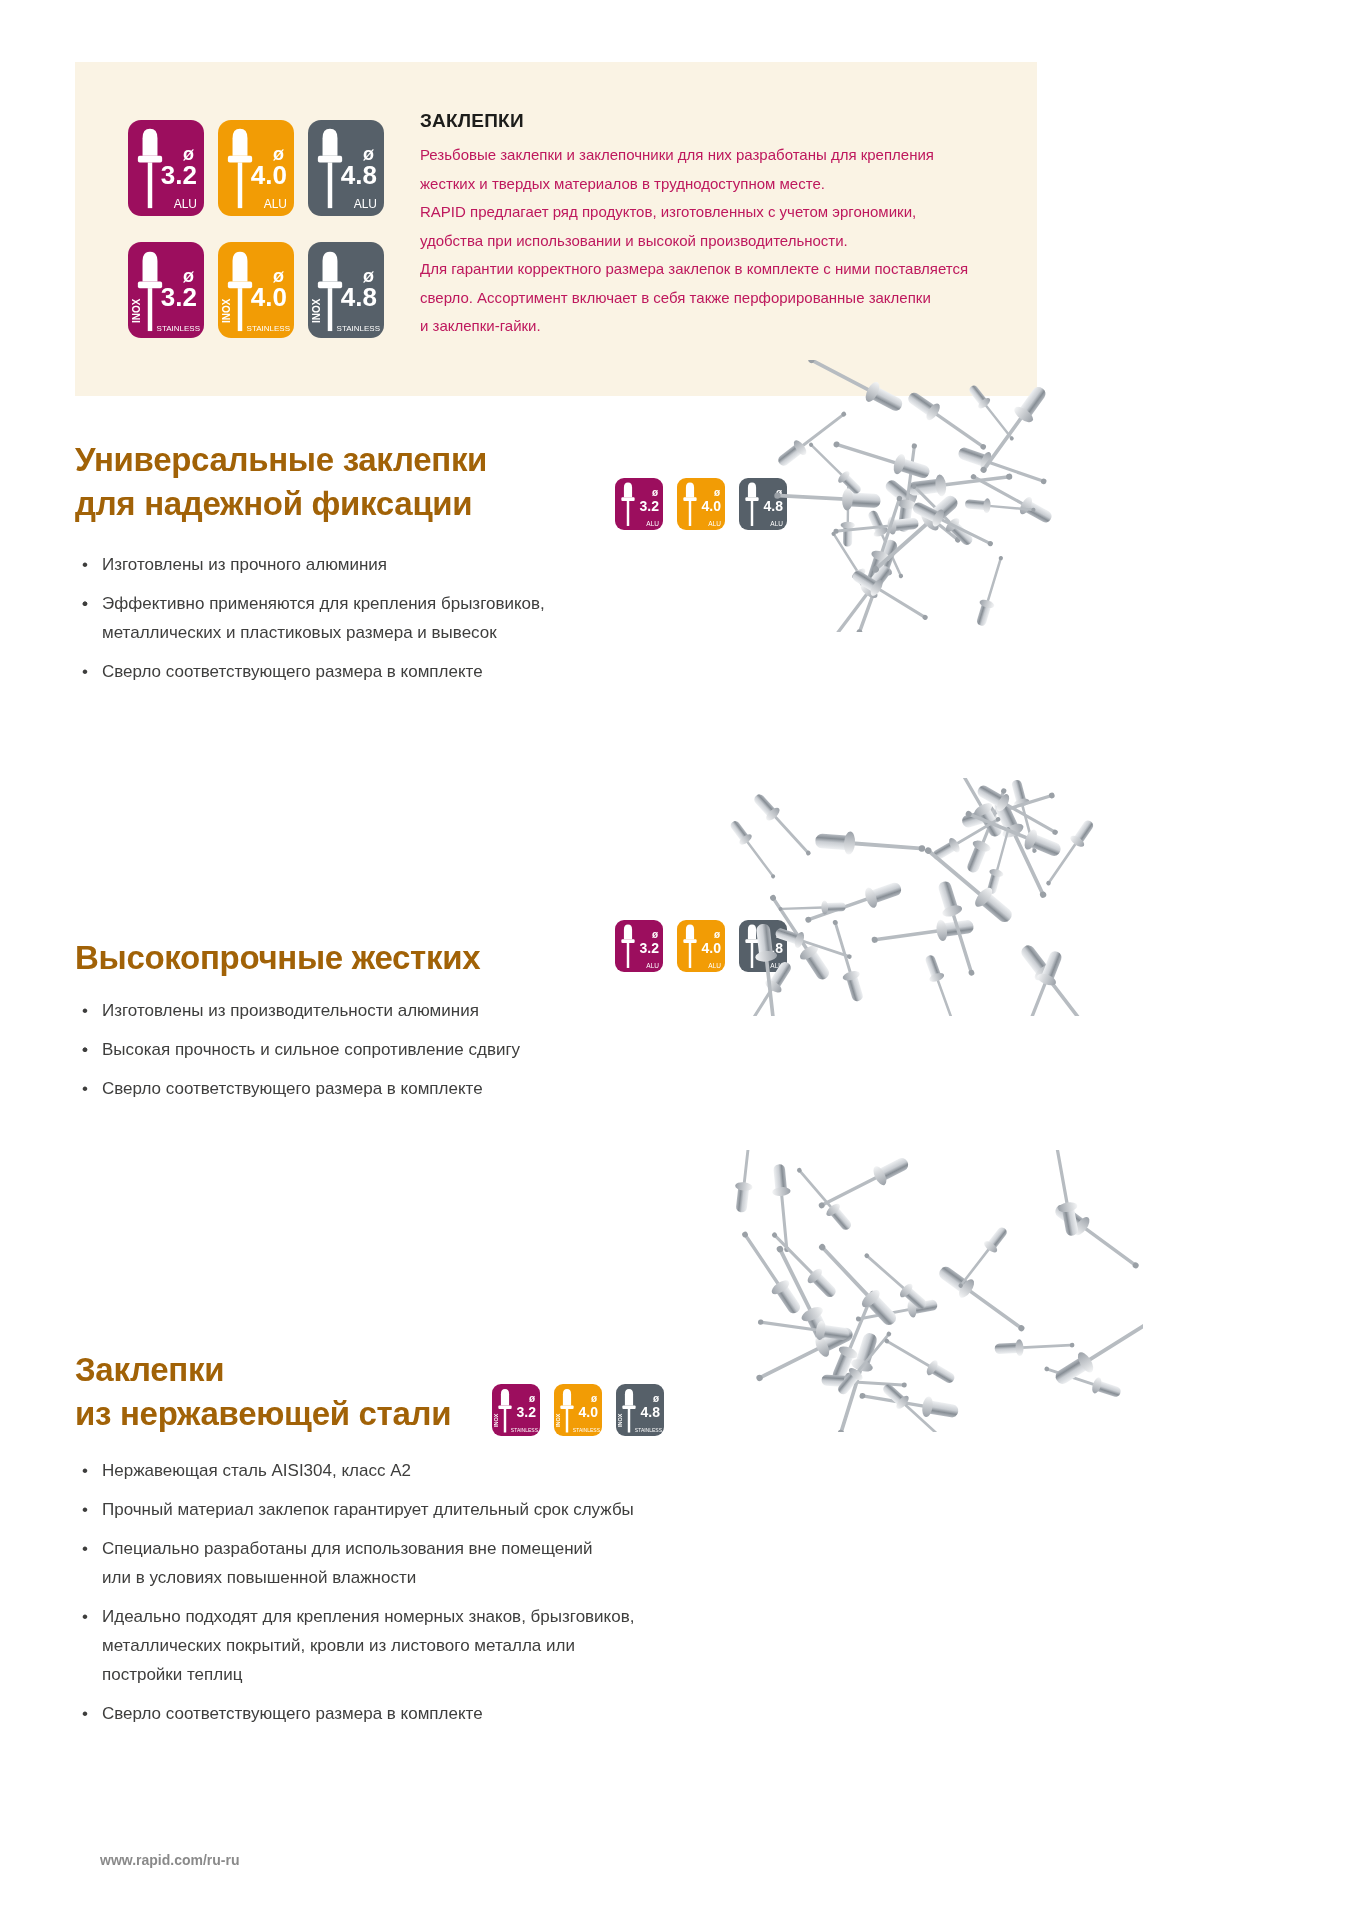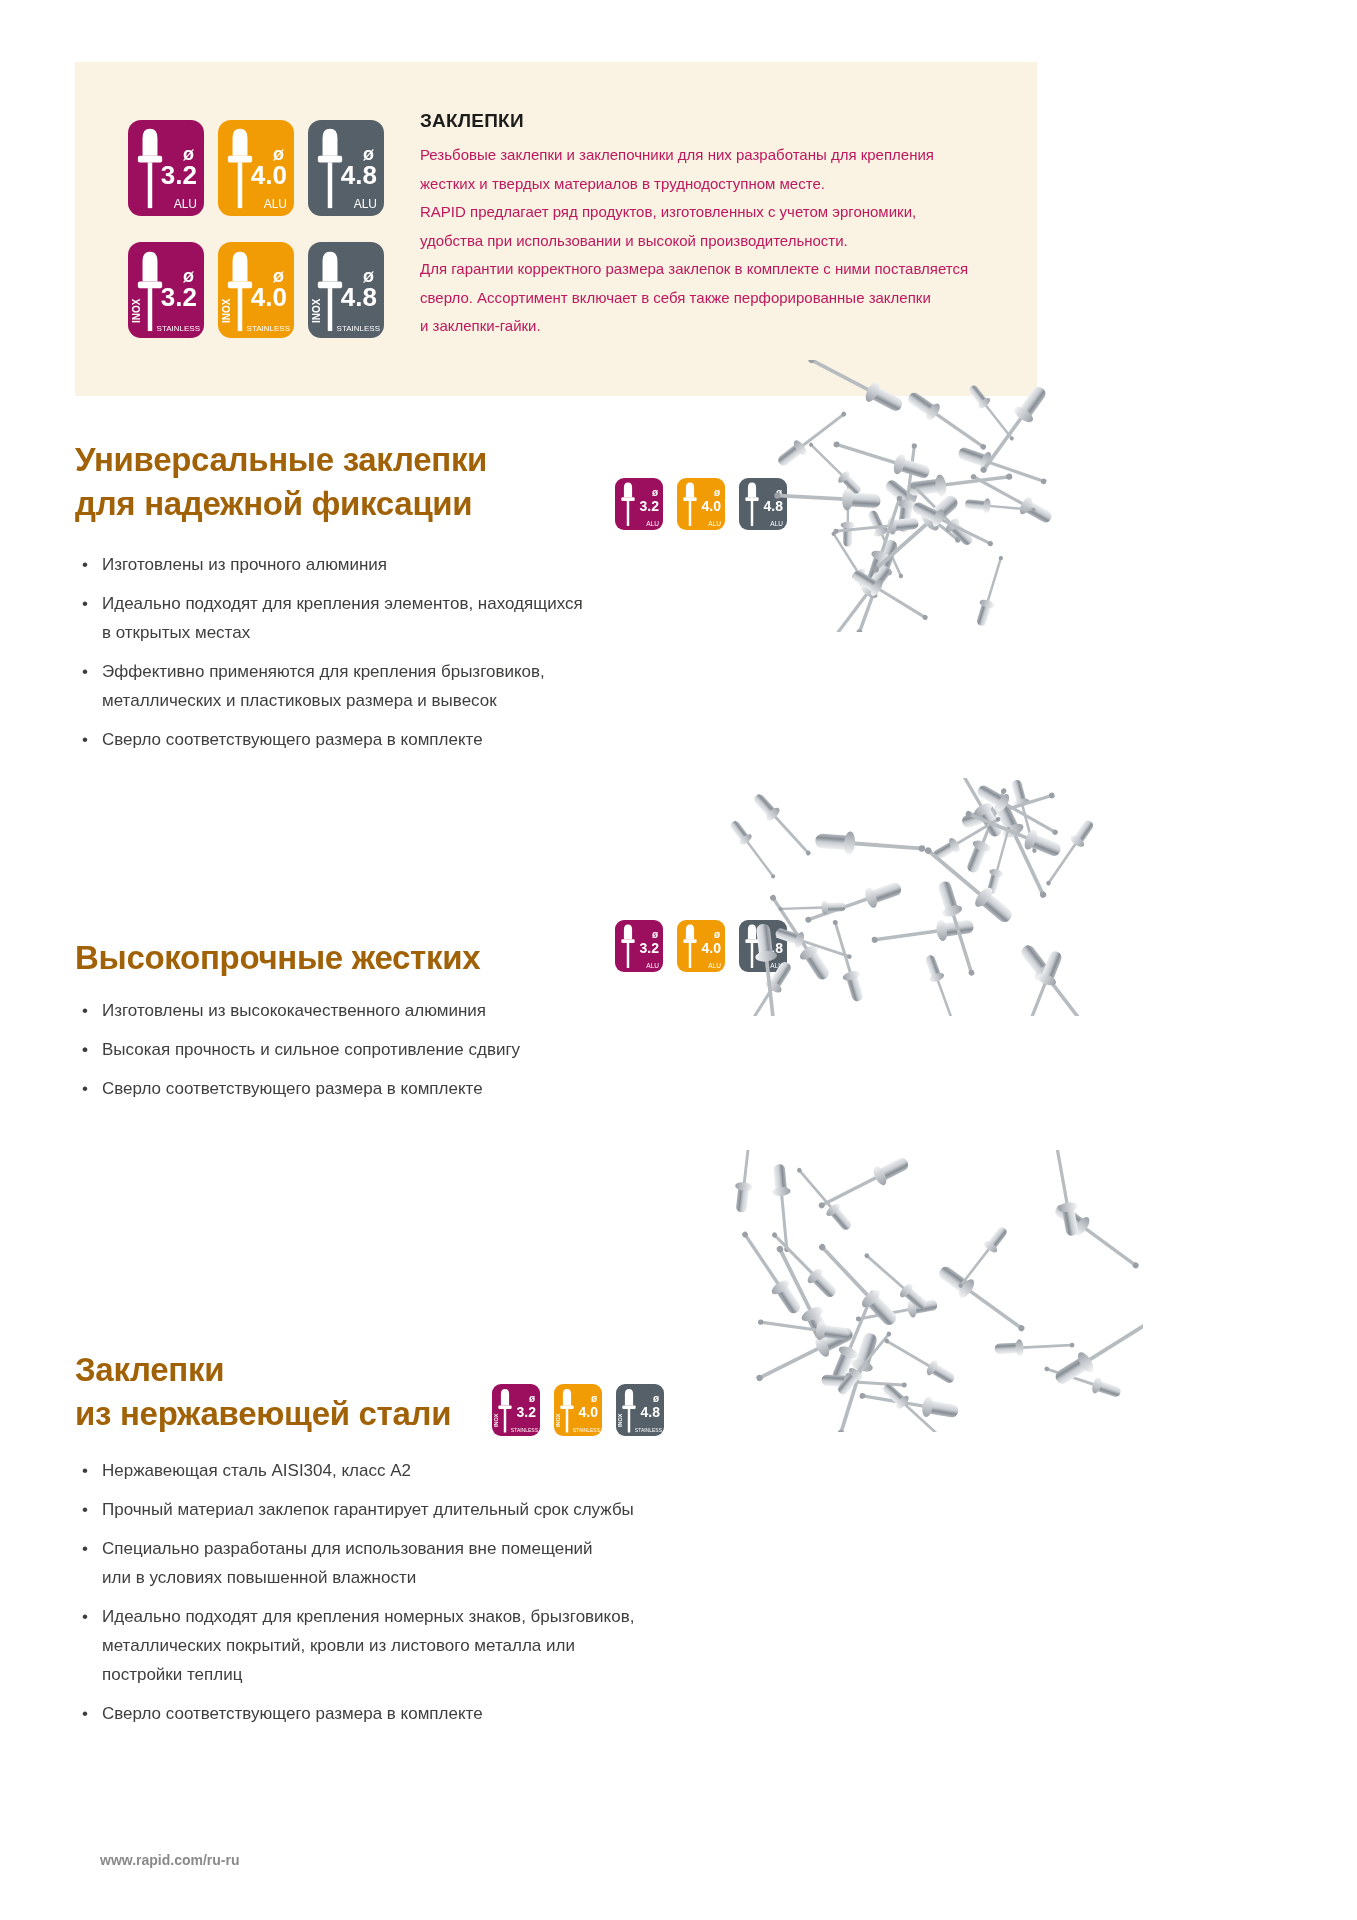--- a/index.html
+++ b/index.html
@@ -173,22 +173,21 @@
 сверло. Ассортимент включает в себя также перфорированные заклепки
 и заклепки-гайки.</p>
     </div>
   </section>
 
   <section class="sec sec1">
     <h2>Универсальные заклепки
 для надежной фиксации</h2>
     <ul class="bullets">
       <li><span class="dot">•</span><span class="txt">Изготовлены из прочного алюминия</span></li>
-      <li><span class="dot">•</span><span class="txt">Идеально подходят для крепления элементов, находящихся
-в открытых местах</span></li>
+      <li><span class="dot">•</span></li>
       <li><span class="dot">•</span><span class="txt">Эффективно применяются для крепления брызговиков,
 металлических и пластиковых размера и вывесок</span></li>
       <li><span class="dot">•</span><span class="txt">Сверло соответствующего размера в комплекте</span></li>
     </ul>
   </section>
 
   <div class="badge-row badges-s1">
     <div class="badge small c-magenta">
       <svg class="glyph" viewBox="0 0 30 90">
           <path d="M7 32 V13 Q7 3 15 3 Q23 3 23 13 V32 Z" fill="#fff"></path>
@@ -217,21 +216,21 @@
         </svg>
       <span class="b-dia">ø</span>
       <span class="b-num">4.8</span>
       <span class="b-mat">ALU</span>
     </div>
   </div>
 
   <section class="sec sec2">
     <h2>Высокопрочные жестких</h2>
     <ul class="bullets">
-      <li><span class="dot">•</span><span class="txt">Изготовлены из высококачественного алюминия</span></li>
+      <li><span class="dot">•</span><span class="txt">Изготовлены из производительности алюминия</span></li>
       <li><span class="dot">•</span></li>
       <li><span class="dot">•</span><span class="txt">Высокая прочность и сильное сопротивление сдвигу</span></li>
       <li><span class="dot">•</span><span class="txt">Сверло соответствующего размера в комплекте</span></li>
     </ul>
   </section>
 
   <div class="badge-row badges-s2">
     <div class="badge small c-magenta">
       <svg class="glyph" viewBox="0 0 30 90">
           <path d="M7 32 V13 Q7 3 15 3 Q23 3 23 13 V32 Z" fill="#fff"></path>

